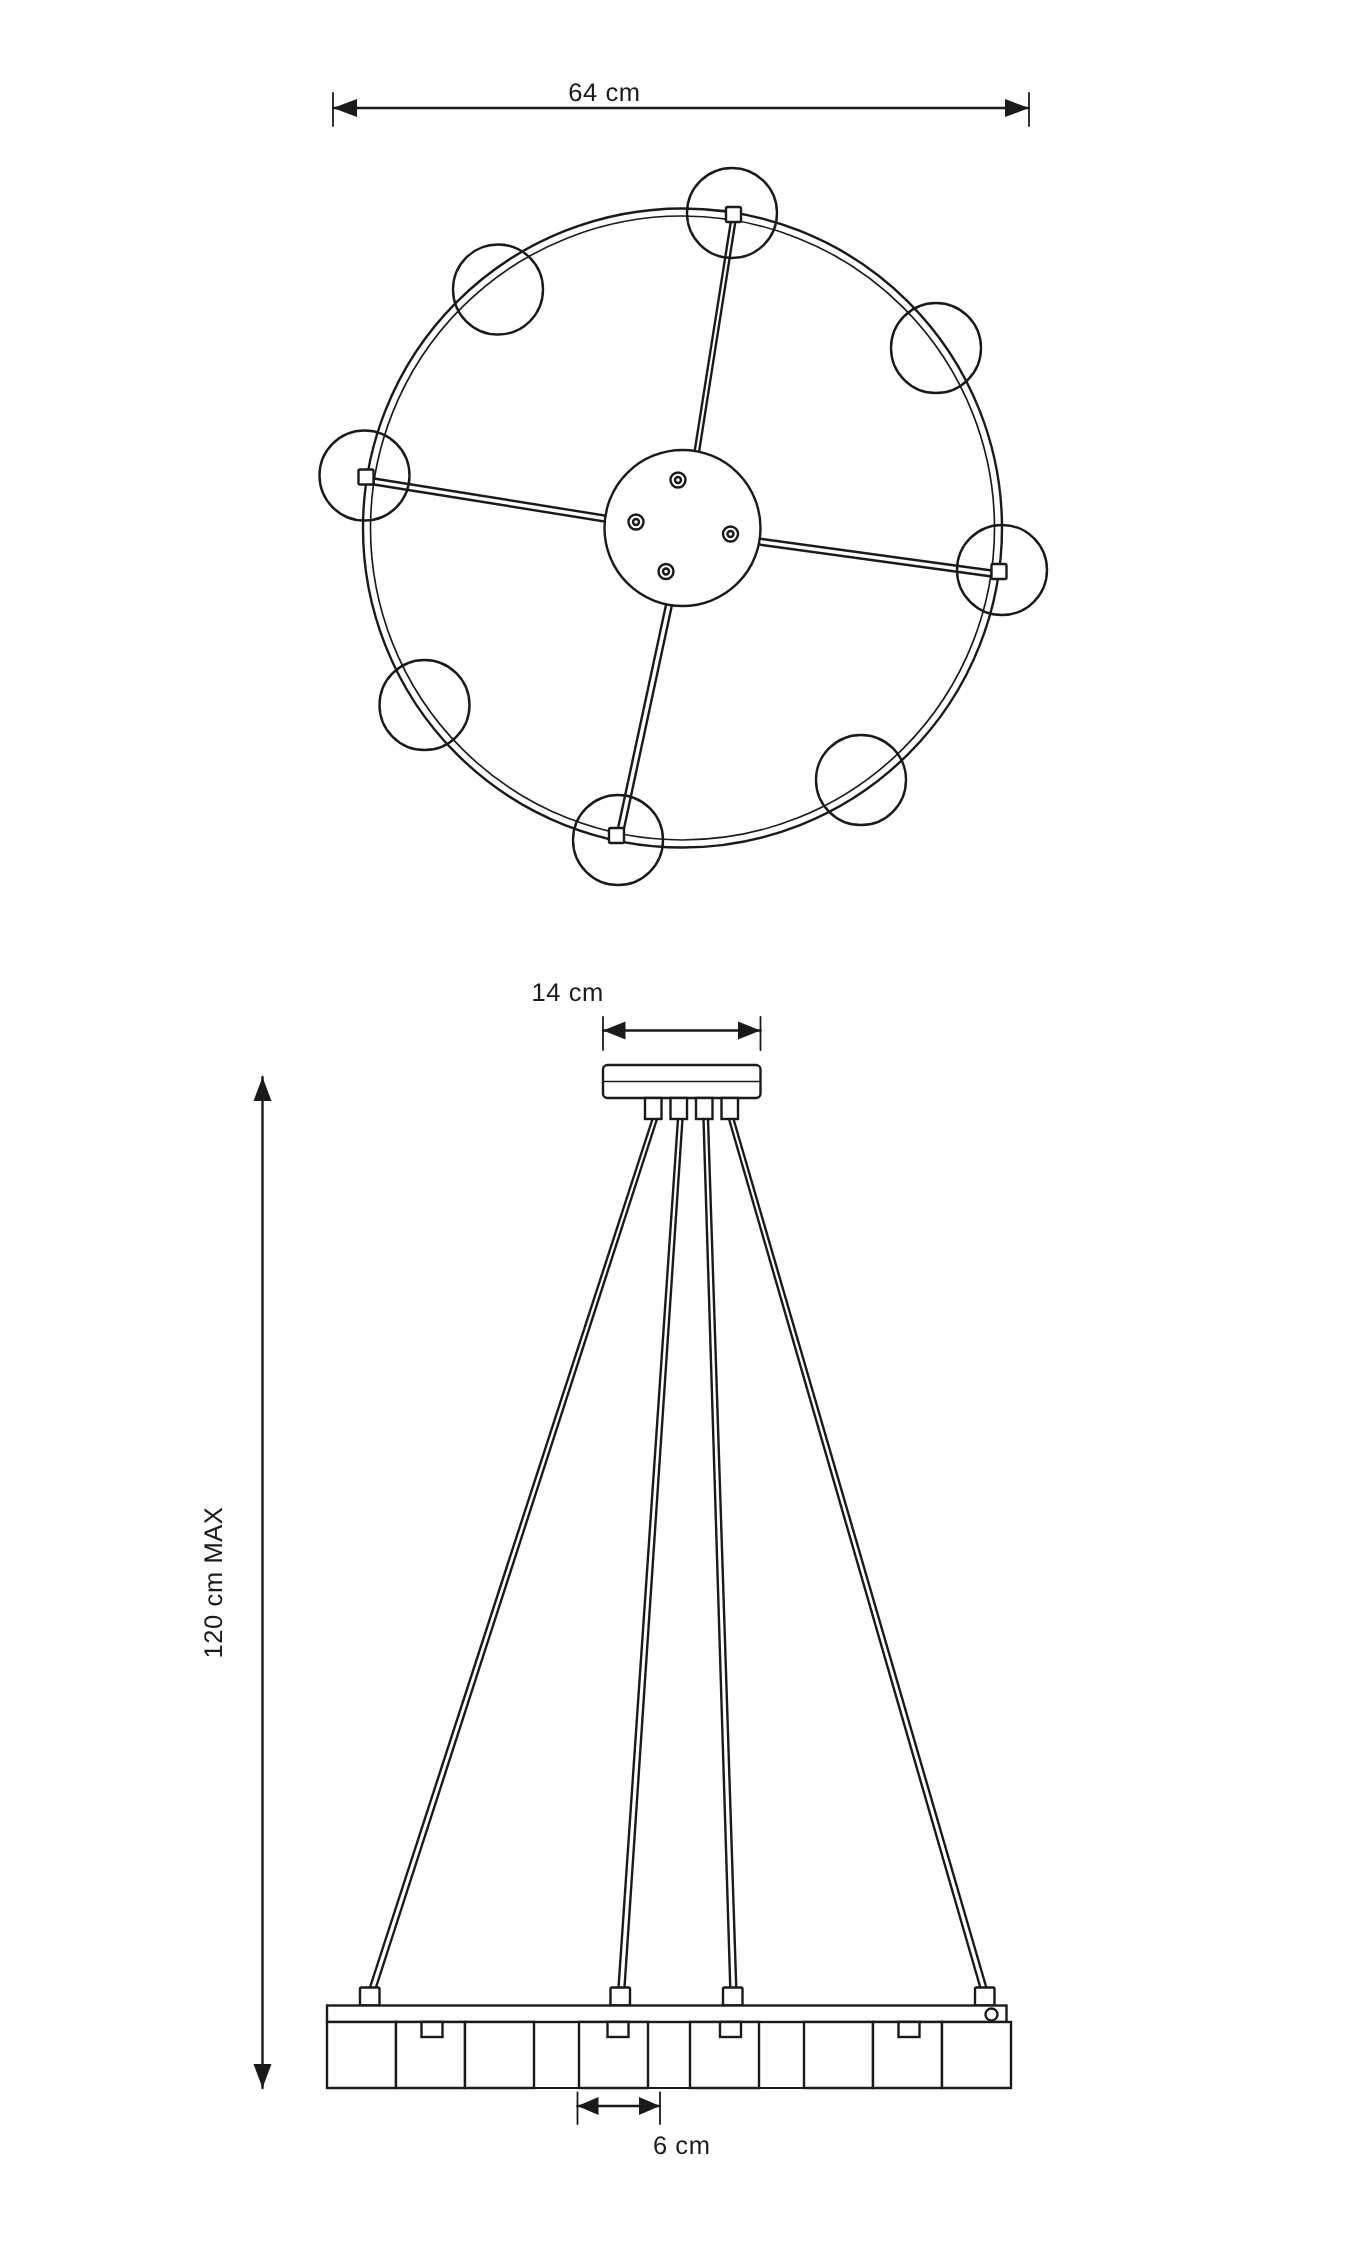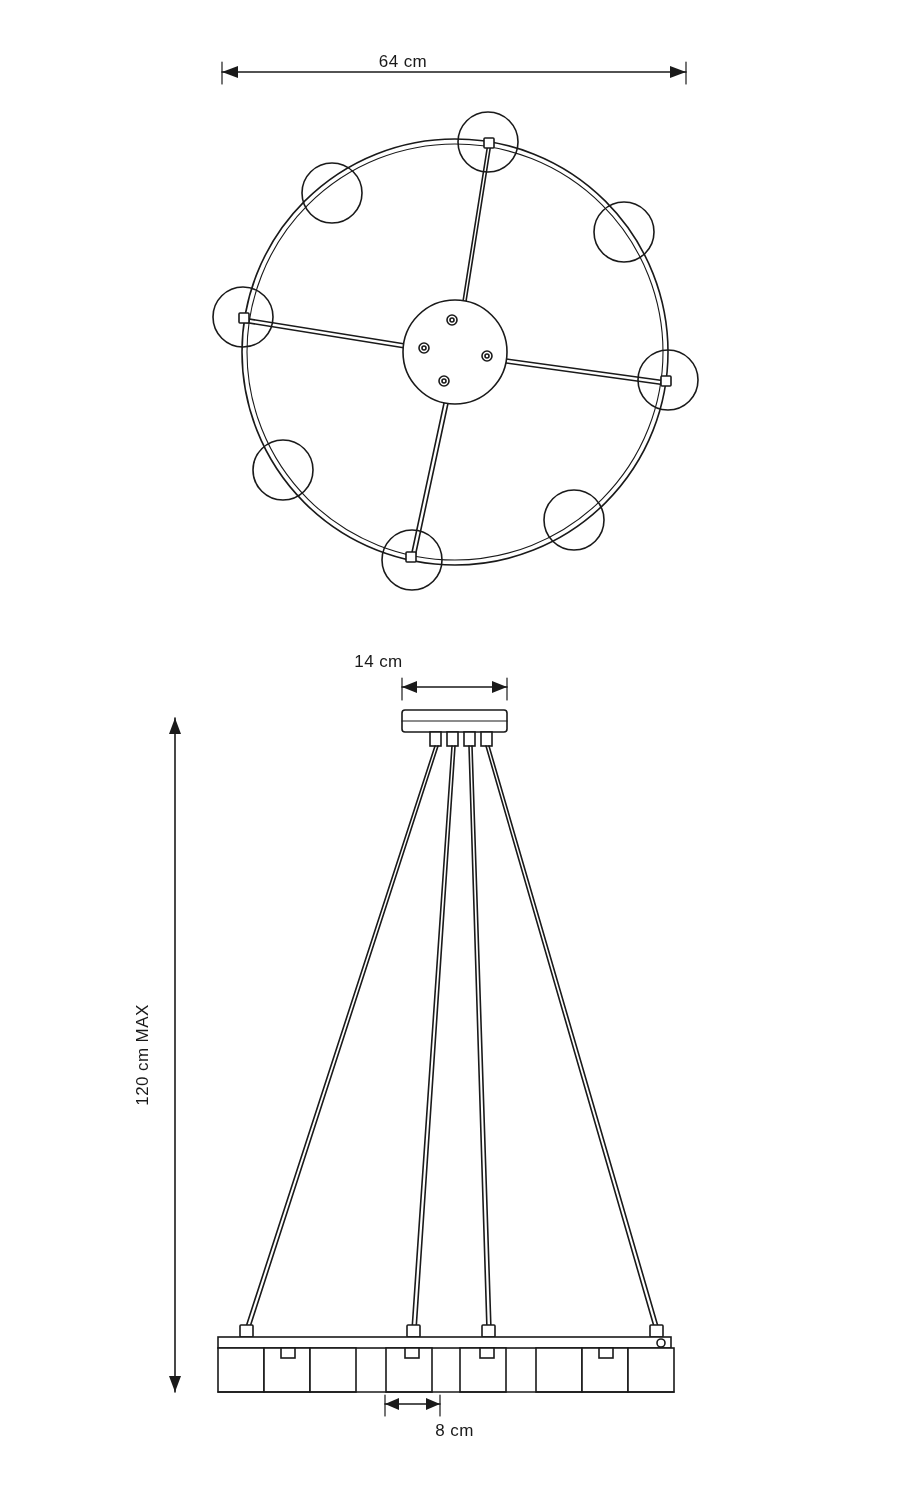--- a/index.html
+++ b/index.html
@@ -205,15 +205,15 @@
 
     </g>
   </svg>
 
   <div class="dim-label" id="label-top-width">64 cm</div>
 
   <div class="dim-label" id="label-canopy-width">14 cm</div>
 
   <div class="dim-label" id="label-height">120 cm MAX</div>
 
-  <div class="dim-label" id="label-shade-width">8 cm</div>
+  <div class="dim-label" id="label-shade-width">6 cm</div>
 
 </div>
 
 </body></html>

